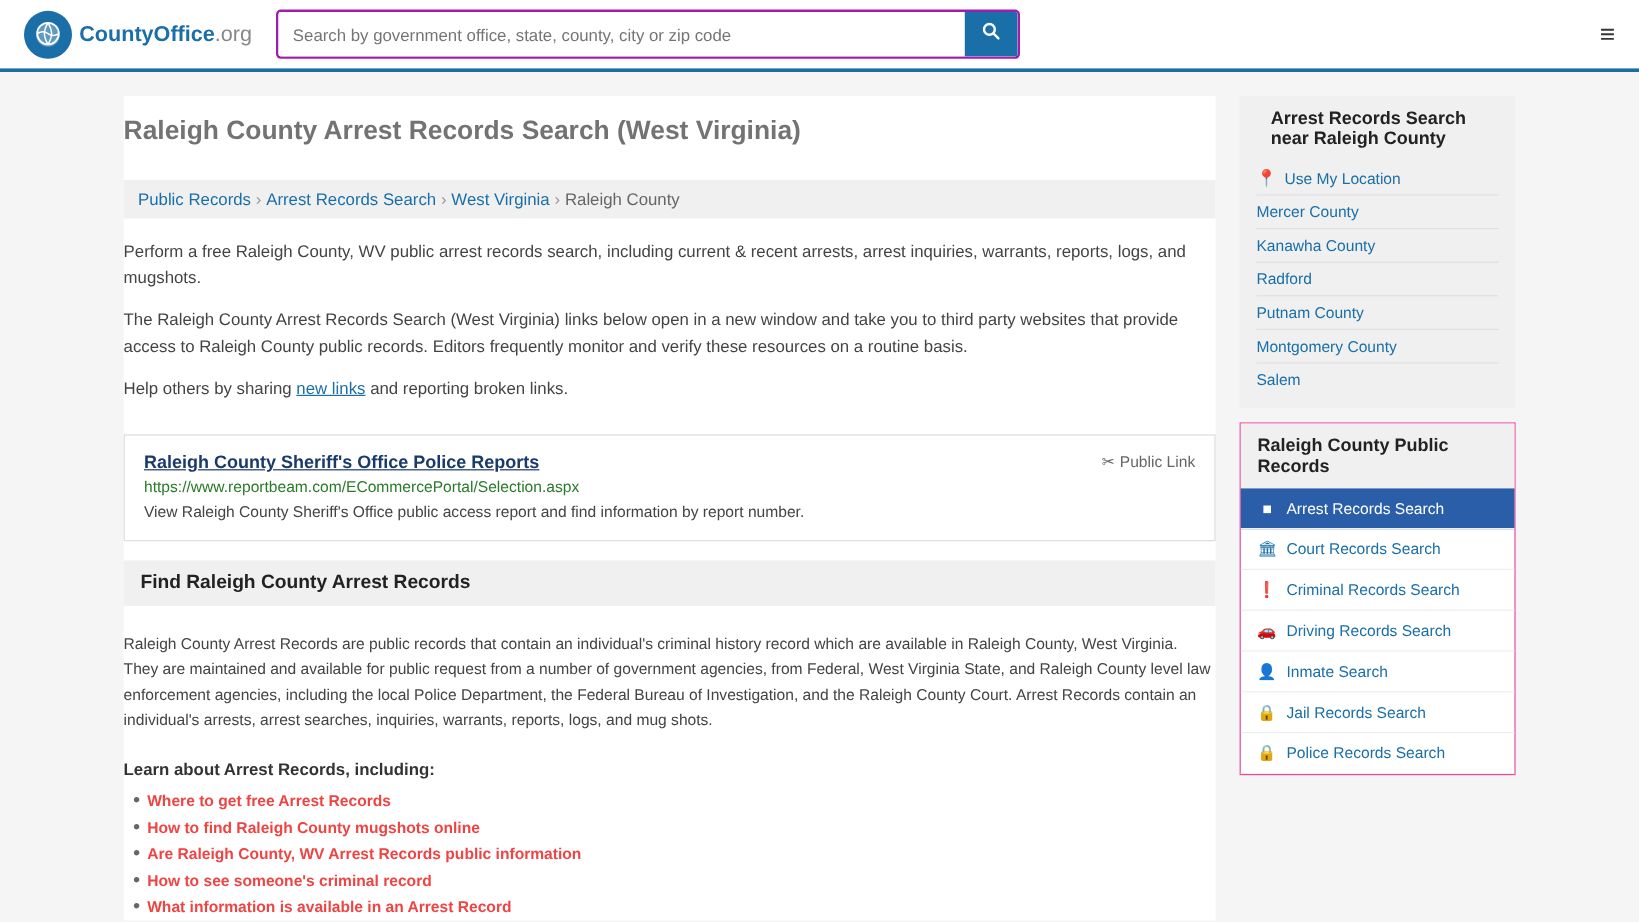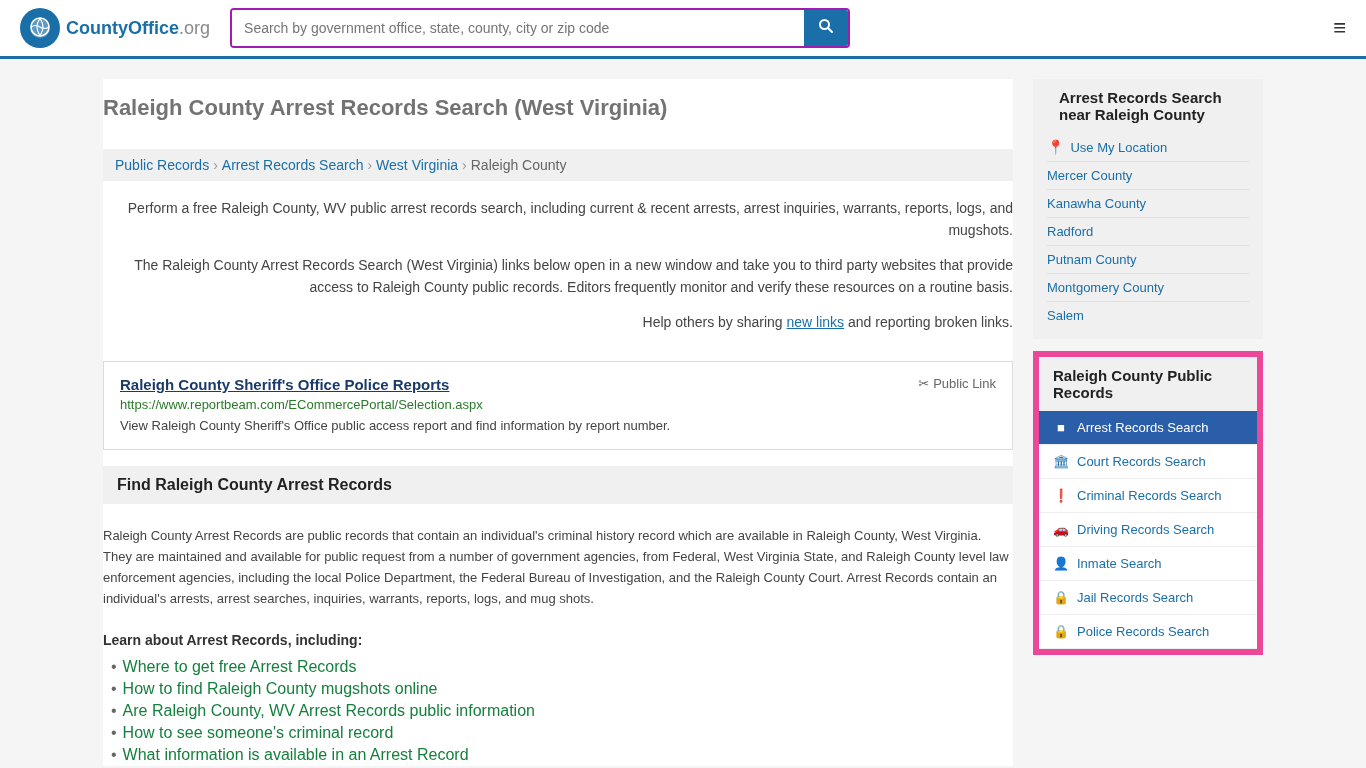--- a/index.html
+++ b/index.html
@@ -104,21 +104,20 @@
       align-items: center;
       gap: 4px;
       flex-wrap: wrap;
     }
     #breadcrumb a { color: #1a6fa8; text-decoration: none; }
     #breadcrumb .sep { color: #999; }
 
     
     #main-text {
       padding: 16px 0;
-      text-align: right;
     }
     #main-text p {
       margin-bottom: 12px;
       line-height: 1.6;
       color: #444;
     }
     #main-text a { color: #1a6fa8; }
 
     
     #link-card {
@@ -176,26 +175,27 @@
     #learn-title {
       font-weight: bold;
       font-size: 14px;
       margin-bottom: 8px;
     }
     #learn-list {
       list-style: none;
       padding-left: 8px;
     }
     #learn-list li {
-      font-size: 16px;
-      color: #15803d;
+      font-size: 13px;
+      color: #ef4444;
       padding: 2px 0;
       display: flex;
       align-items: center;
       gap: 6px;
+      font-weight: bold;
     }
     #learn-list li::before {
       content: '•';
       color: #666;
       font-size: 16px;
     }
 
     
     #sidebar-nearby {
       background: #f0f0f0;
@@ -217,21 +217,21 @@
       color: #1a6fa8;
       text-decoration: none;
       font-size: 13px;
       border-bottom: 1px solid #e0e0e0;
     }
     .sidebar-link:last-child { border-bottom: none; }
     .loc-icon { color: #555; font-size: 14px; }
 
     #sidebar-public {
       background: #fff;
-      border: 6px solid #ec4899;
+      border: 1px solid #ec4899;
     }
     #sidebar-public h3 {
       font-size: 15px;
       font-weight: bold;
       color: #222;
       background: #f0f0f0;
       padding: 10px 14px;
       margin-bottom: 0;
     }
     .pub-record-item {

